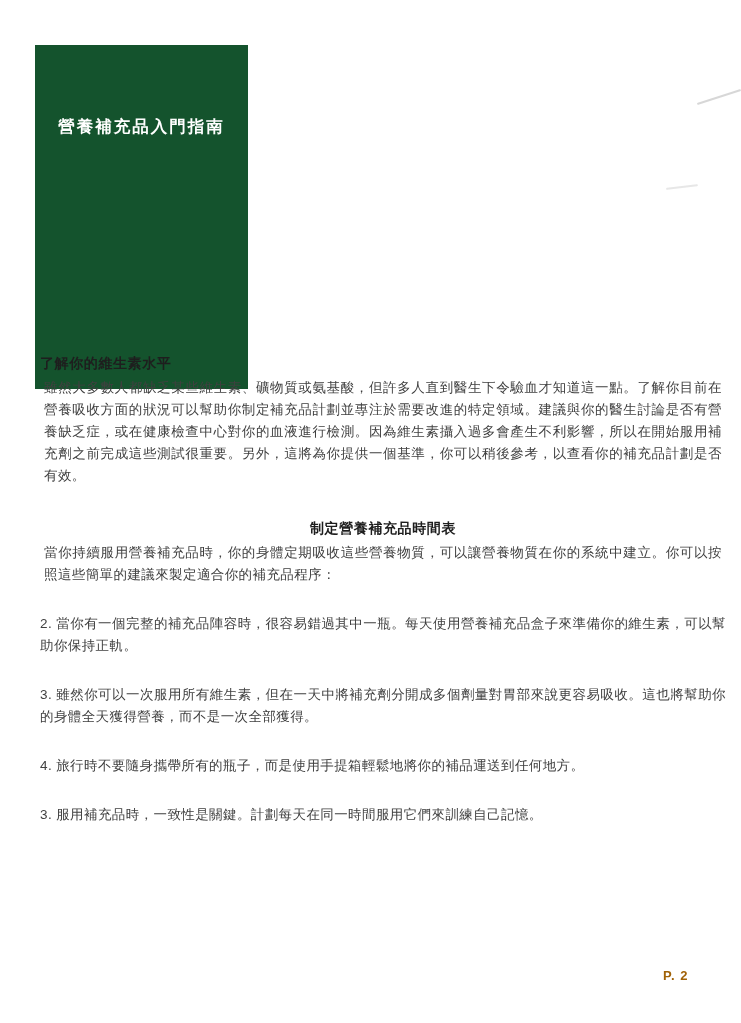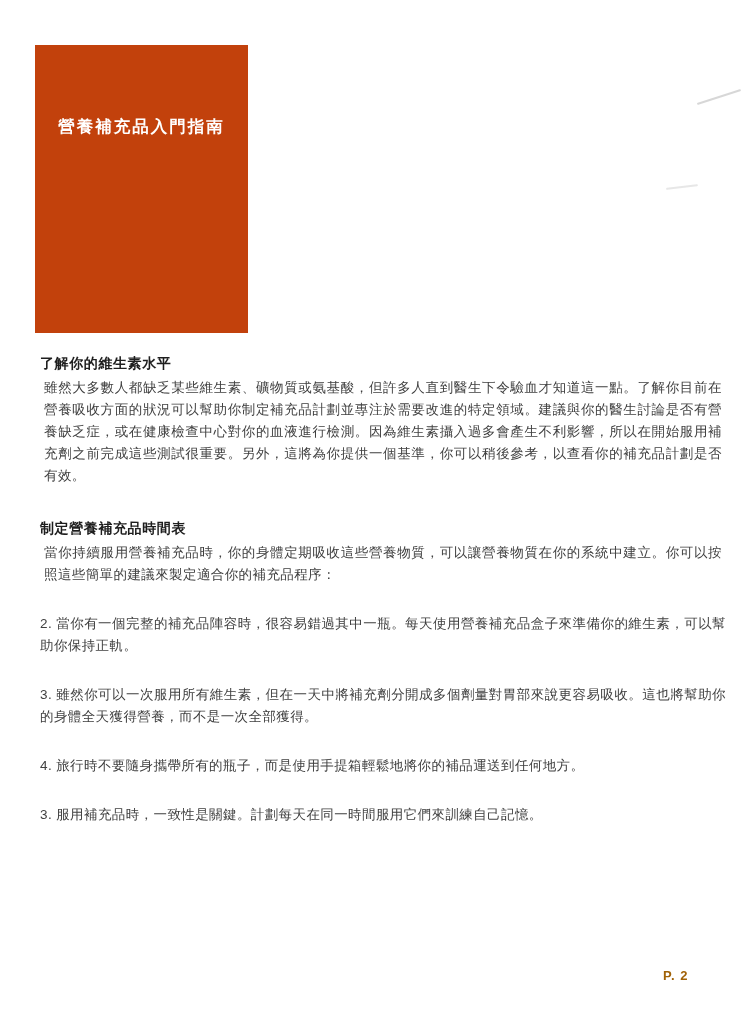--- a/index.html
+++ b/index.html
@@ -11,22 +11,22 @@
     position: relative;
     overflow: hidden;
     color: #404040;
   }
   .page { position: absolute; inset: 0; }
 
   
   .hero {
     position: absolute;
     left: 35px; top: 45px;
-    width: 213px; height: 288px;
-    background: #c2410c;
+    width: 213px; height: 344px;
+    background: #14532d;
   }
   .hero-title {
     margin-top: 69px;
     text-align: center;
     color: #ffffff;
     font-size: 16.5px;
     font-weight: bold;
     letter-spacing: 2px;
     line-height: 24px;
   }
@@ -54,21 +54,21 @@
     color: #404040;
   }
   .main h2 {
     font-size: 14px;
     line-height: 20px;
     font-weight: bold;
     color: #1e1e1e;
     letter-spacing: 0.6px;
     margin: 8px 0 4px 0;
   }
-  .main h2.sec2 { margin-top: 31px; }
+  .main h2.sec2 { margin-top: 31px; text-align: center; }
   .main p.body { margin: 4px; text-align: justify; }
   .main p.list-item { margin: 27px 0 0 0; text-align: justify; }
   .main p.list-item.first { margin-top: 15px; }
 
   
   .artifact {
     position: absolute;
     height: 2px;
     border-radius: 2px;
     pointer-events: none;

